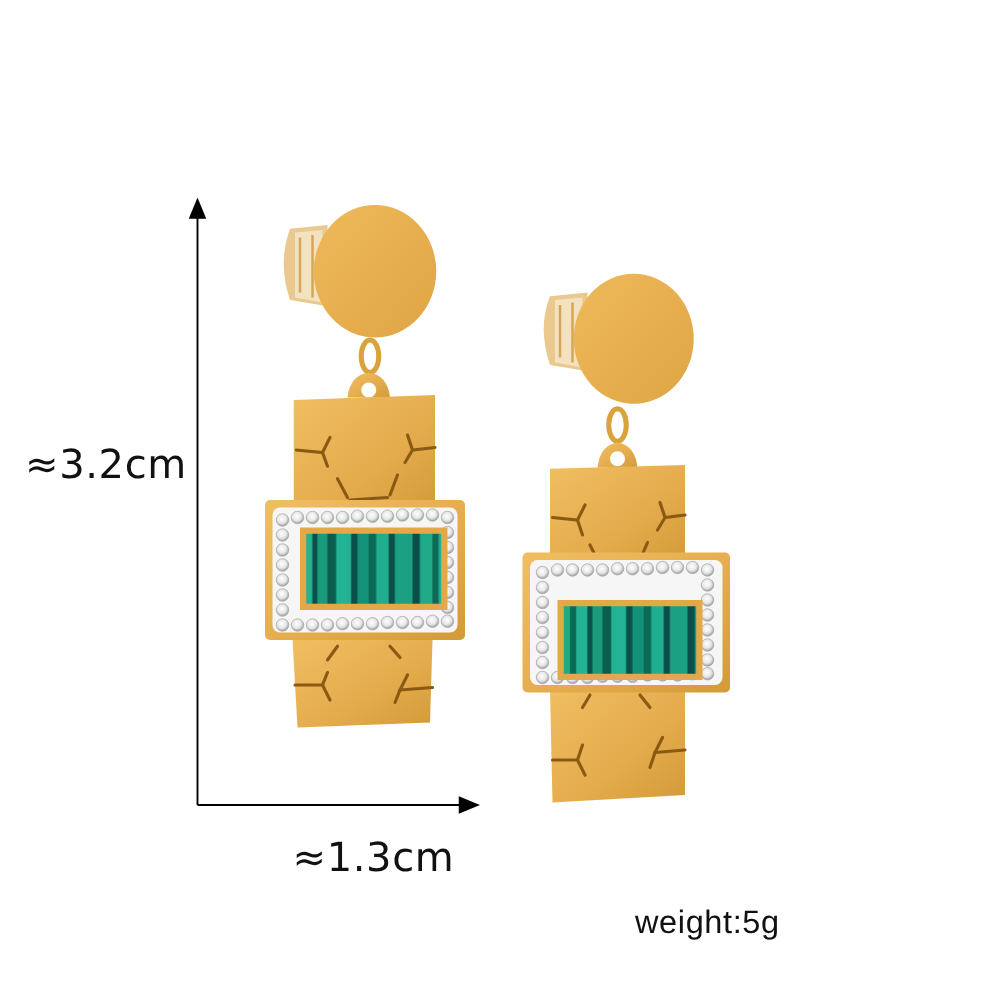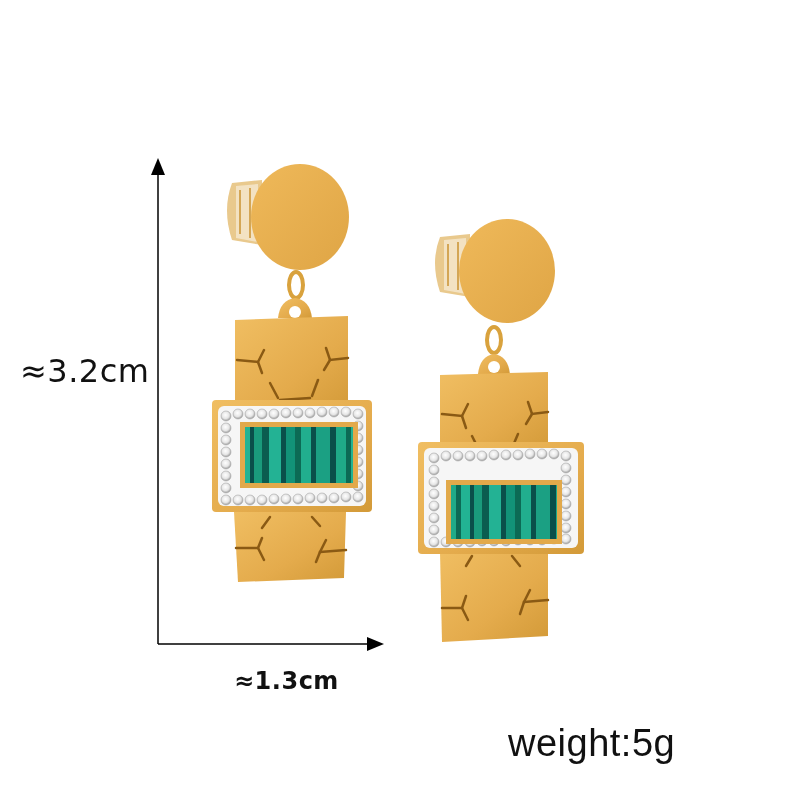--- a/index.html
+++ b/index.html
@@ -1,21 +1,21 @@
 <!DOCTYPE html>
 <html><head>
 <meta charset="utf-8">
 <style>
   html, body { margin: 0; padding: 0; background: #ffffff; }
   body { width: 800px; height: 800px; position: relative; overflow: hidden; font-family: "DejaVu Sans", sans-serif; }
   .canvas { position: absolute; left: 0; top: 0; width: 800px; height: 800px; }
   .label { position: absolute; color: #111; white-space: nowrap; }
   .label-height { left: 20px; top: 352px; font-size: 32px; letter-spacing: 0.5px; }
-  .label-width { left: 234px; top: 667px; font-size: 24px; letter-spacing: 0.5px; font-weight: bold; }
-  .label-weight { left: 508px; top: 722px; font-size: 38px; font-family: "Liberation Sans", sans-serif; letter-spacing: 0.5px; }
+  .label-width { left: 234px; top: 667px; font-size: 32px; letter-spacing: 0.5px; }
+  .label-weight { left: 508px; top: 722px; font-size: 26px; font-family: "Liberation Sans", sans-serif; letter-spacing: 0.5px; }
 </style>
 </head>
 <body>
 
 <div class="canvas">
   <svg width="800" height="800" viewBox="0 0 800 800" xmlns="http://www.w3.org/2000/svg">
     <defs>
       <linearGradient id="gold" x1="0" y1="0" x2="1" y2="1">
         <stop offset="0" stop-color="#F0BE62"></stop>
         <stop offset="0.6" stop-color="#E4AB4C"></stop>

